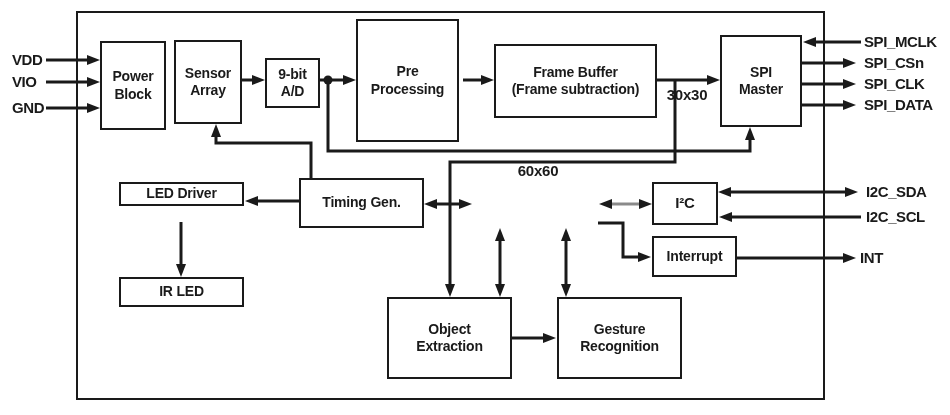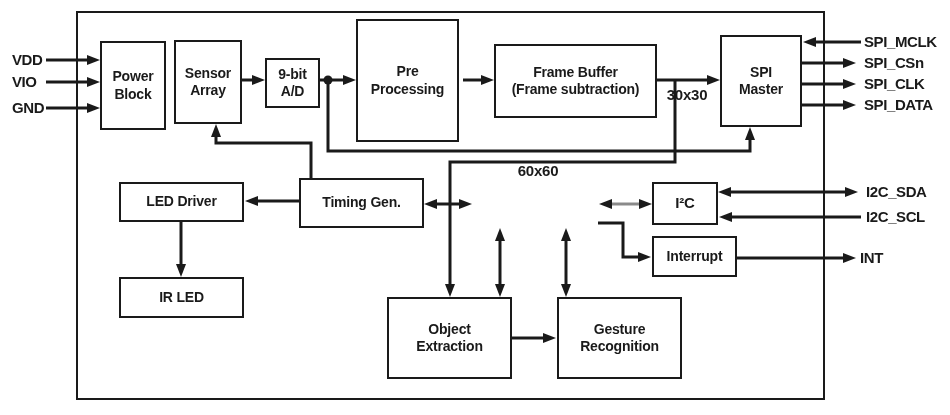--- a/index.html
+++ b/index.html
@@ -161,25 +161,25 @@
 Block</div>
   <div class="block" style="left:174px;top:40px;width:68px;height:84px;">Sensor
 Array</div>
   <div class="block" style="left:265px;top:58px;width:55px;height:50px;">9-bit
 A/D</div>
   <div class="block" style="left:356px;top:19px;width:103px;height:123px;">Pre Processing</div>
   <div class="block" style="left:494px;top:44px;width:163px;height:74px;">Frame Buffer
 (Frame subtraction)</div>
   <div class="block" style="left:720px;top:35px;width:82px;height:92px;">SPI
 Master</div>
-  <div class="block" style="left:119px;top:182px;width:125px;height:40px;">LED Driver</div>
+  <div class="block" style="left:119px;top:182px;width:125px;height:24px;">LED Driver</div>
   <div class="block" style="left:299px;top:178px;width:125px;height:50px;">Timing Gen.</div>
   <div class="block" style="left:652px;top:182px;width:66px;height:43px;font-size:15px;">I²C</div>
   <div class="block" style="left:652px;top:236px;width:85px;height:41px;">Interrupt</div>
-  <div class="block" style="left:119px;top:277px;width:125px;height:41px;">IR LED</div>
+  <div class="block" style="left:119px;top:277px;width:125px;height:30px;">IR LED</div>
   <div class="block" style="left:387px;top:297px;width:125px;height:82px;">Object
 Extraction</div>
   <div class="block" style="left:557px;top:297px;width:125px;height:82px;">Gesture
 Recognition</div>
 
   <div class="edge-label" style="left:662px;top:54px;">30x30</div>
   <div class="edge-label" style="left:513px;top:130px;">60x60</div>
 
   <div class="pin" style="left:12px;top:51px;">VDD</div>
   <div class="pin" style="left:12px;top:73px;">VIO</div>

